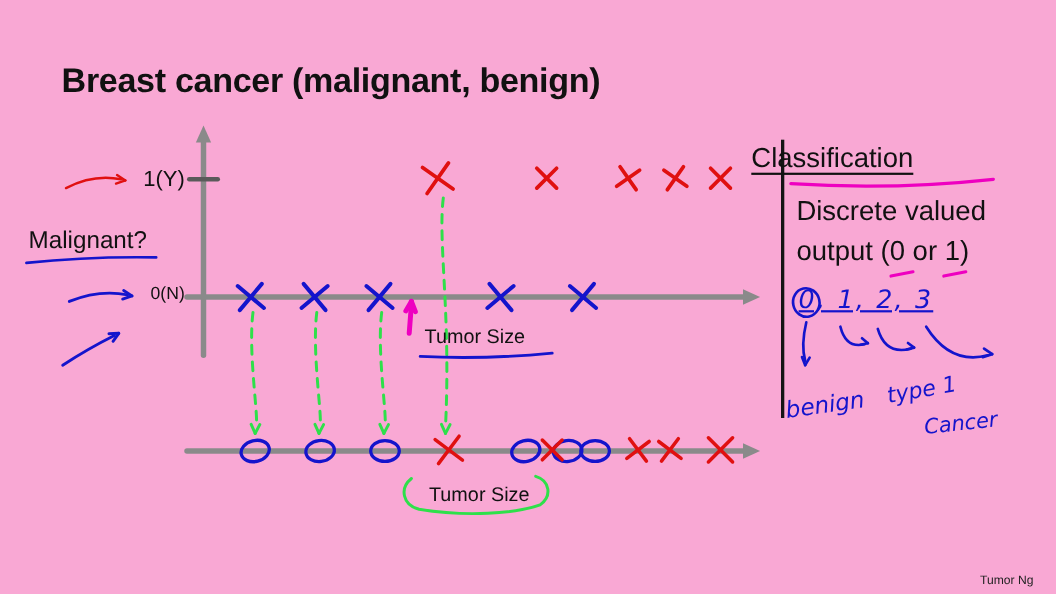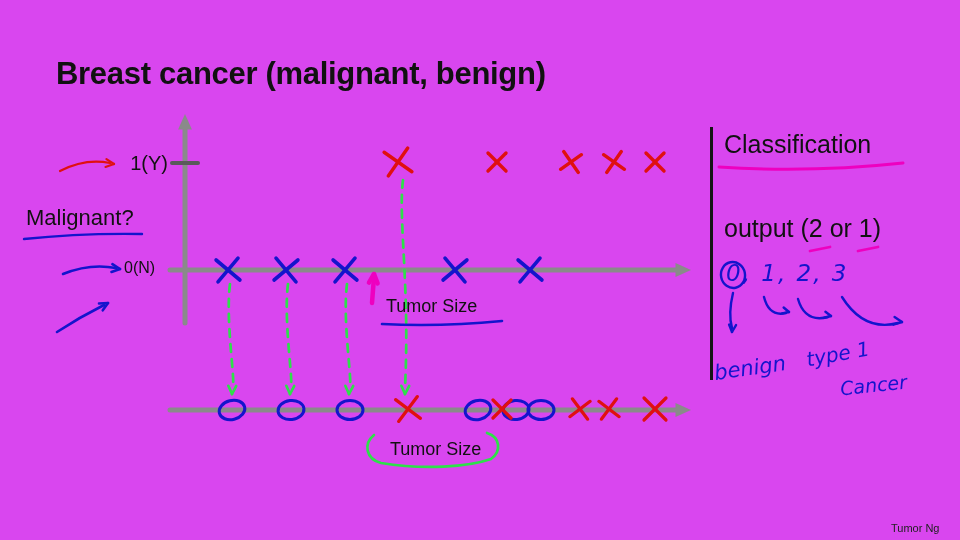--- a/index.html
+++ b/index.html
@@ -1,28 +1,28 @@
 <!DOCTYPE html>
 <html><head>
 <meta charset="utf-8">
 <style>
   *{box-sizing:border-box}
   body{margin:0;background:#ffffff}
-  .slide{position:relative;width:960px;height:540px;background:#d946ef;overflow:hidden;
+  .slide{position:relative;width:960px;height:540px;background:#f9a8d4;overflow:hidden;
          font-family:"Liberation Sans","DejaVu Sans",sans-serif;color:#111}
   #diagram{position:absolute;left:0;top:0}
   .abs{position:absolute;white-space:nowrap}
   .title{left:56px;top:56px;font-size:31px;font-weight:600;letter-spacing:-0.3px}
   .y1{left:126px;top:152px;width:42px;text-align:right;font-size:20px}
-  .y0{left:124px;top:259px;width:44px;text-align:left;font-size:16px}
+  .y0{left:124px;top:259px;width:44px;text-align:right;font-size:16px}
   .malig{left:26px;top:205px;font-size:22px}
   .ts1{left:386px;top:296px;font-size:18px}
   .ts2{left:390px;top:439px;font-size:18px}
   .sep{left:710px;top:127px;width:3px;height:253px;background:#151515}
-  .classif{left:724px;top:130px;font-size:25px;
+  .classif{left:683px;top:130px;font-size:25px;text-decoration:underline;
            text-underline-offset:5px;text-decoration-thickness:2px}
   .d1{left:724px;top:178px;font-size:25px}
   .d2{left:724px;top:214px;font-size:25px}
   .hand{font-family:"DejaVu Sans",sans-serif;font-style:italic}
   .nums{left:726px;top:260px;font-size:23px;letter-spacing:2px}
   .benign{left:714px;top:356px;font-size:21px;transform:rotate(-8deg)}
   .type{left:806px;top:342px;font-size:20px;transform:rotate(-10deg)}
   .cancer{left:840px;top:374px;font-size:19px;transform:rotate(-6deg)}
   .andrew{left:891px;top:522px;font-size:11px;color:#222}
 </style>
@@ -121,21 +121,22 @@
 
   <div class="abs title">Breast cancer (malignant, benign)</div>
   <div class="abs y1">1(Y)</div>
   <div class="abs y0">0(N)</div>
   <div class="abs malig">Malignant?</div>
   <div class="abs ts1">Tumor Size</div>
   <div class="abs ts2">Tumor Size</div>
 
   <div class="abs sep"></div>
   <div class="abs classif">Classification</div>
-  <div class="abs d2">output (2 or 1)</div>
+  <div class="abs d1">Discrete valued</div>
+  <div class="abs d2">output (0 or 1)</div>
 
-  <div class="abs hand nums" style="color: rgb(20, 20, 204);">0, 1, 2, 3</div>
+  <div class="abs hand nums" style="color: rgb(20, 20, 204); text-decoration: underline;">0, 1, 2, 3</div>
   <div class="abs hand benign" style="color: rgb(20, 20, 204);">benign</div>
   <div class="abs hand type" style="color: rgb(20, 20, 204);">type 1</div>
   <div class="abs hand cancer" style="color: rgb(20, 20, 204);">Cancer</div>
 
   <div class="abs andrew">Tumor Ng</div>
 </div>
 
 </body></html>

